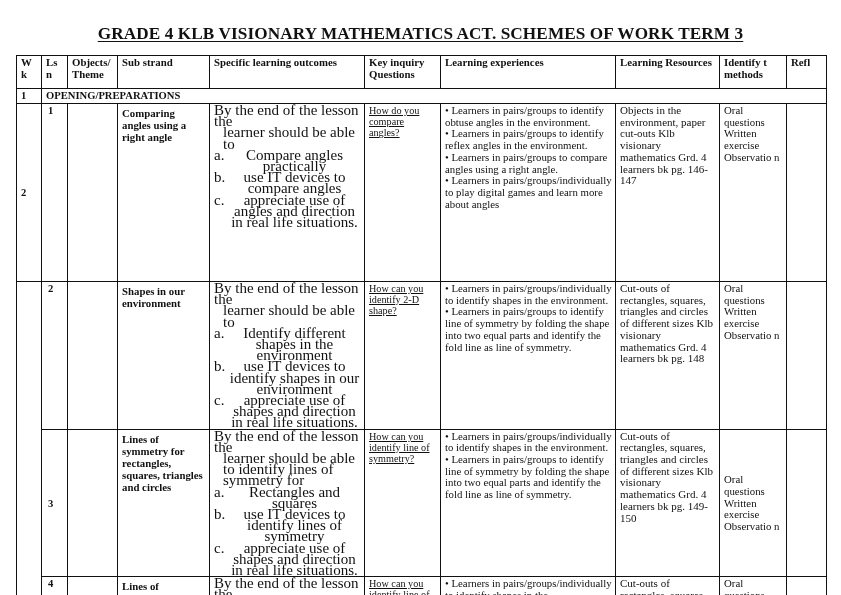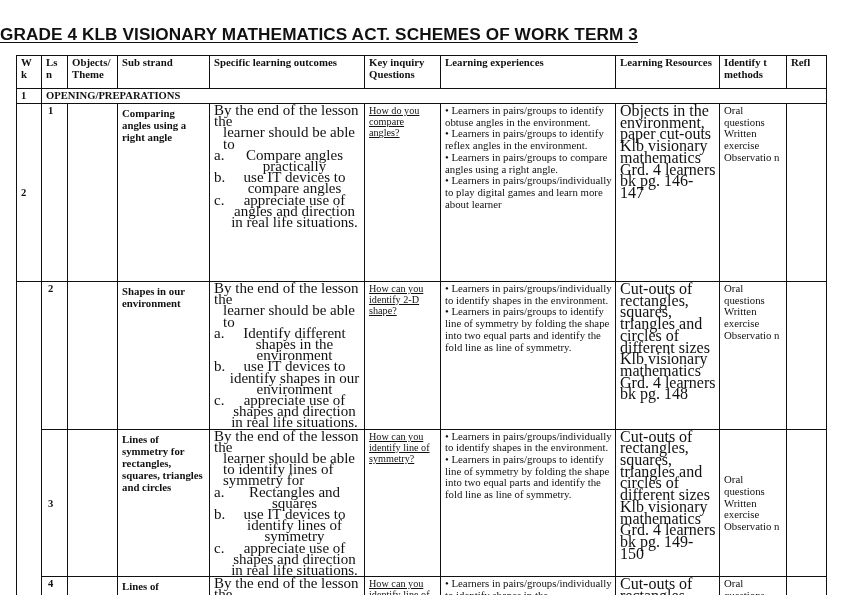--- a/index.html
+++ b/index.html
@@ -1,19 +1,19 @@
 <!DOCTYPE html>
 <html><head>
 <meta charset="utf-8">
 <style>
   html, body { margin:0; padding:0; background:#ffffff; }
   body { width:841px; height:595px; overflow:hidden; position:relative; font-family:"Liberation Serif", serif; color:#111; }
   .title {
-    position:absolute; left:0; top:24px; width:841px; 
-    font-family:Liberation Sans, sans-serif; font-weight:bold; font-size:17.2px;
+    position:absolute; left:0; top:24px; width:841px; text-align:center;
+    font-family:Liberation Serif, serif; font-weight:bold; font-size:17.2px;
     text-decoration:underline; text-underline-offset:2px; color:#111; letter-spacing:0.1px;
   }
   table.sow {
     position:absolute; left:16px; top:55px; width:810px;
     border-collapse:collapse; table-layout:fixed;
     font-size:10.6px; line-height:11.6px;
   }
   table.sow td, table.sow th {
     border:1.3px solid #111; vertical-align:top; padding:1px 3px 0 4px;
     text-align:left; overflow:hidden;
@@ -26,21 +26,21 @@
   .wkrow td { height:13px; padding-top:0; padding-bottom:0; font-weight:bold; }
   .sub { font-weight:bold; font-size:10.8px; line-height:12px; padding-top:3px !important; }
   .outc { font-size:15px; line-height:11.2px; }
   .outc .intro { padding-left:0; }
   .outc .intro2 { padding-left:9px; }
   .outc .li { display:flex; }
   .outc .li .k { width:14px; flex:none; }
   .outc .li .t { flex:1;text-align:center; }
   .kiq { font-size:10.2px; line-height:11.2px;text-decoration:underline; }
   .lexp { font-size:10.8px; line-height:11.7px; }
-  .res { font-size:16px; line-height:11.7px; }
+  .res { font-size:11px; line-height:11.7px; }
   .asm { font-size:10.8px; line-height:11.7px;margin-top:24px; }
   .r1 { height:178px; }
   .r2 { height:123px; }
   .r3 { height:124px; }
   .r4 { height:60px; }
   .lsn { font-weight:bold; padding-left:6px !important; }
 </style>
 </head>
 <body>
 
@@ -98,21 +98,21 @@
       <div class="li">
             <span class="k">c.</span>
             <span class="t"> appreciate use of angles and direction in real life situations.</span>
           </div>
     </td>
     <td class="kiq">How do you compare angles?</td>
     <td class="lexp">
       <div>• Learners in pairs/groups to identify obtuse angles in the environment.</div>
       <div>• Learners in pairs/groups to identify reflex angles in the environment.</div>
       <div>• Learners in pairs/groups to compare angles using a right angle.</div>
-      <div>• Learners in pairs/groups/individually to play digital games and learn more about learner</div>
+      <div>• Learners in pairs/groups/individually to play digital games and learn more about angles</div>
     </td>
     <td class="res">Objects in the environment, paper cut-outs Klb visionary mathematics Grd. 4 learners bk pg. 146-147</td>
     <td class="asm">Oral questions Written exercise Observatio n</td>
     <td></td>
   </tr>
 
   <tr class="r2">
     <td rowspan="3"></td>
     <td class="lsn">2</td>
     <td></td>

